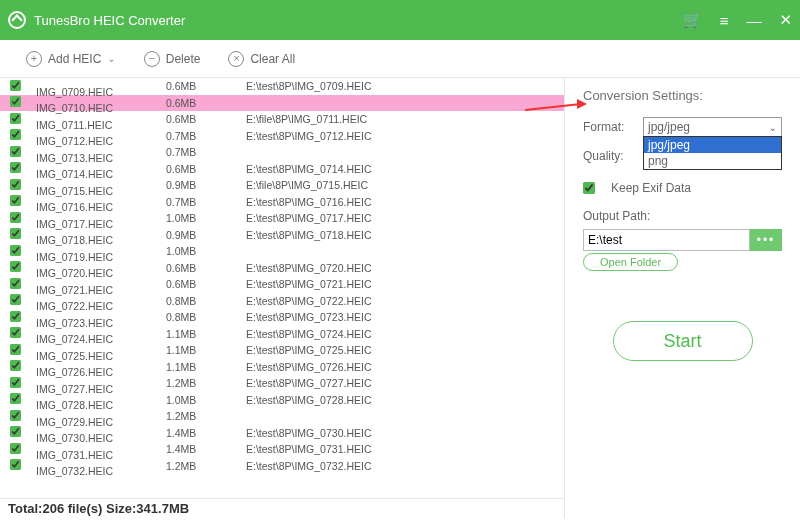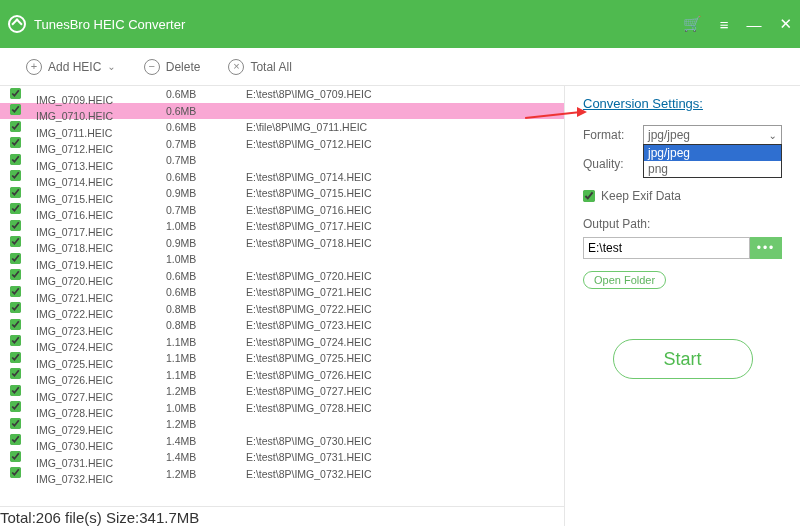--- a/index.html
+++ b/index.html
@@ -1,17 +1,17 @@
 <!DOCTYPE html>
 <html><head>
 <meta charset="utf-8">
 <style>
 * { margin:0; padding:0; box-sizing:border-box; font-family:Arial,sans-serif; }
 body { width:800px; height:528px; overflow:hidden; background:#fff; font-size:11px; color:#555; }
-.titlebar { height:48px; background:#4fba4f; display:flex; align-items:center; padding:16px 8px; color:#fff; }
+.titlebar { height:40px; background:#4fba4f; display:flex; align-items:center; padding:16px 8px; color:#fff; }
 .logo { width:18px; height:18px; border:2px solid #fff; border-radius:50%; margin-right:8px; position:relative; }
 .logo:after { content:''; position:absolute; top:3px; left:3px; width:6px; height:6px; border-top:2px solid #fff; border-left:2px solid #fff; transform:rotate(45deg); }
 .title { font-size:13px; flex:1; }
 .win-controls { display:flex; gap:18px; align-items:center; }
 .win-controls span { cursor:pointer; font-size:15px; }
 .toolbar { height:38px; display:flex; align-items:center; gap:28px; padding:0 26px; font-size:12px; color:#666; border-bottom:1px solid #e6e6e6; }
 .tbtn { display:flex; align-items:center; gap:6px; cursor:pointer; }
 .circ { width:16px; height:16px; border:1.5px solid #888; border-radius:50%; display:flex; align-items:center; justify-content:center; font-size:11px; line-height:1; color:#888; }
 .chev { font-size:10px; color:#888; }
 .main { display:flex; height:440px; }
@@ -25,37 +25,37 @@
 .row { display:flex; height:16.5px; align-items:center; font-size:10.5px; color:#555; }
 .row.sel { background:#f9a8d4; }
 .row .ck-col input, .ck-col input { accent-color:#4fba4f; width:11px; height:11px; }
 .row .nm { width:130px; padding-left:6px;margin-top:11px; }
 .row .sz { width:80px; padding-left:6px; }
 .row .dr { flex:1; padding-left:6px; }
 .list::-webkit-scrollbar { width:16px; height:16px; }
 .list::-webkit-scrollbar-track { background:#f0f0f0; }
 .list::-webkit-scrollbar-thumb { background:#c8c8c8; }
 .list::-webkit-scrollbar-button { background:#f0f0f0; height:16px; width:16px; border:1px solid #ddd; }
-.status { height:20px; padding:2px 0; font-size:15px; color:#333; border-top:1px solid #e6e6e6; }
+.status { height:20px; padding:2px 8px; font-size:13px; color:#333; border-top:1px solid #e6e6e6;font-weight:bold; }
 .right { flex:1; padding:10px 18px; position:relative; font-size:12px; color:#666; }
-.right h4 { font-weight:normal; font-size:13px; margin-bottom:14px; color:#0369a1;text-decoration:underline; }
+.right h4 { font-weight:normal; font-size:13px; margin-bottom:14px; color:#737373; }
 .field { display:flex; align-items:center; margin-bottom:12px; gap:6px; }
 .field label { width:54px; }
 .select-wrap { position:relative; flex:1; }
 .select { width:100%; border:1px solid #999; height:20px; padding:0 4px; display:flex; align-items:center; justify-content:space-between; font-size:12px; background:#fff; }
 .dropdown { position:absolute; top:19px; left:0; right:0; border:1px solid #333; background:#fff; z-index:10; }
 .dropdown div { padding:1px 4px; font-size:12px; }
 .dropdown .hl { background:#2f6fd0; color:#fff; }
-.keep { display:flex; align-items:center; gap:6px; margin:18px 0 14px; }
+.keep { display:flex; align-items:center; gap:16px; margin:18px 0 14px; }
 .keep input { accent-color:#4fba4f; width:12px; height:12px; }
 .out-label { margin-bottom:6px; }
-.out-row { display:flex; margin-bottom:12px; }
+.out-row { display:flex; margin-bottom:2px; }
 .out-input { flex:1; border:1px solid #bbb; height:22px; padding:0 4px; font-size:12px; }
 .out-btn { width:32px; height:22px; background:#6fc96f; color:#fff; display:flex; align-items:center; justify-content:center; font-size:12px; letter-spacing:2px; cursor:pointer; }
-.open-folder { display:inline-block; border:1px solid #6fc96f; color:#5fb45f; border-radius:11px; padding:2px 10px; font-size:11px; cursor:pointer; }
+.open-folder { display:inline-block; border:1px solid #6fc96f; color:#5fb45f; border-radius:11px; padding:2px 16px; font-size:11px; cursor:pointer; }
 .start { margin-top:50px; width:140px; height:40px; border:1.5px solid #6fc96f; border-radius:20px; color:#4fba4f; font-size:18px; display:flex; align-items:center; justify-content:center; cursor:pointer; margin-left:auto; margin-right:auto; }
 .arrow { position:absolute; top:28px; left:-40px; pointer-events:none; }
 .arrow-line { width:56px; height:2px; background:#e33; transform:rotate(-6deg); }
 .arrow-head { position:absolute; right:-6px; top:-7px; width:0; height:0; border-left:10px solid #e33; border-top:5px solid transparent; border-bottom:5px solid transparent; }
 </style>
 </head>
 <body>
 
 <div class="titlebar">
   <div class="logo"></div>
@@ -73,21 +73,21 @@
     <span class="circ">+</span>
     <span>Add HEIC</span>
     <span class="chev">⌄</span>
   </div>
   <div class="tbtn">
     <span class="circ">−</span>
     <span>Delete</span>
   </div>
   <div class="tbtn">
     <span class="circ">×</span>
-    <span>Total All</span>
+    <span>Clear All</span>
   </div>
 </div>
 
 <div class="main">
   <div class="left">
     <div class="list" id="file-list">
         <div class="row">
           <div class="ck-col"><input type="checkbox" checked="" style=""></div>
           <div class="nm">IMG_0709.HEIC</div>
           <div class="sz">0.6MB</div>
@@ -118,21 +118,21 @@
         <div class="row">
           <div class="ck-col"><input type="checkbox" checked="" style=""></div>
           <div class="nm">IMG_0714.HEIC</div>
           <div class="sz">0.6MB</div>
           <div class="dr">E:\test\8P\IMG_0714.HEIC</div>
         </div>
         <div class="row">
           <div class="ck-col"><input type="checkbox" checked="" style=""></div>
           <div class="nm">IMG_0715.HEIC</div>
           <div class="sz">0.9MB</div>
-          <div class="dr">E:\test\8P\IMG_0715.HEIC</div>
+          <div class="dr">E:\file\8P\IMG_0715.HEIC</div>
         </div>
         <div class="row">
           <div class="ck-col"><input type="checkbox" checked="" style=""></div>
           <div class="nm">IMG_0716.HEIC</div>
           <div class="sz">0.7MB</div>
           <div class="dr">E:\test\8P\IMG_0716.HEIC</div>
         </div>
         <div class="row">
           <div class="ck-col"><input type="checkbox" checked="" style=""></div>
           <div class="nm">IMG_0717.HEIC</div>

